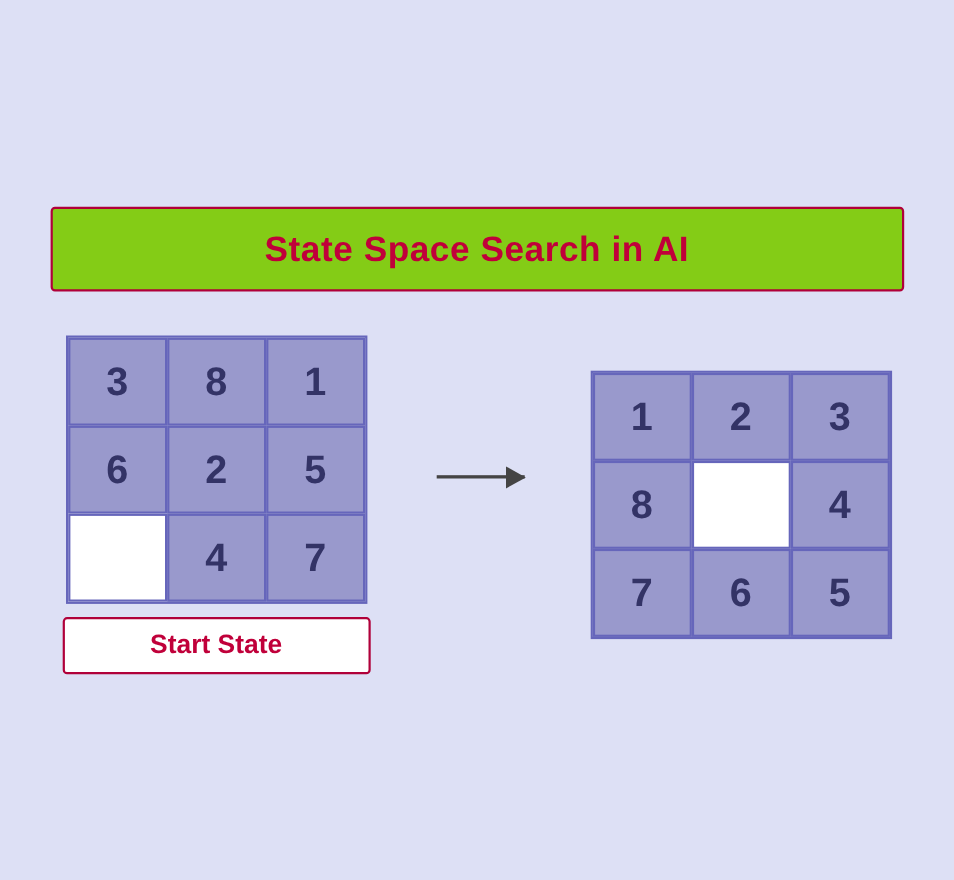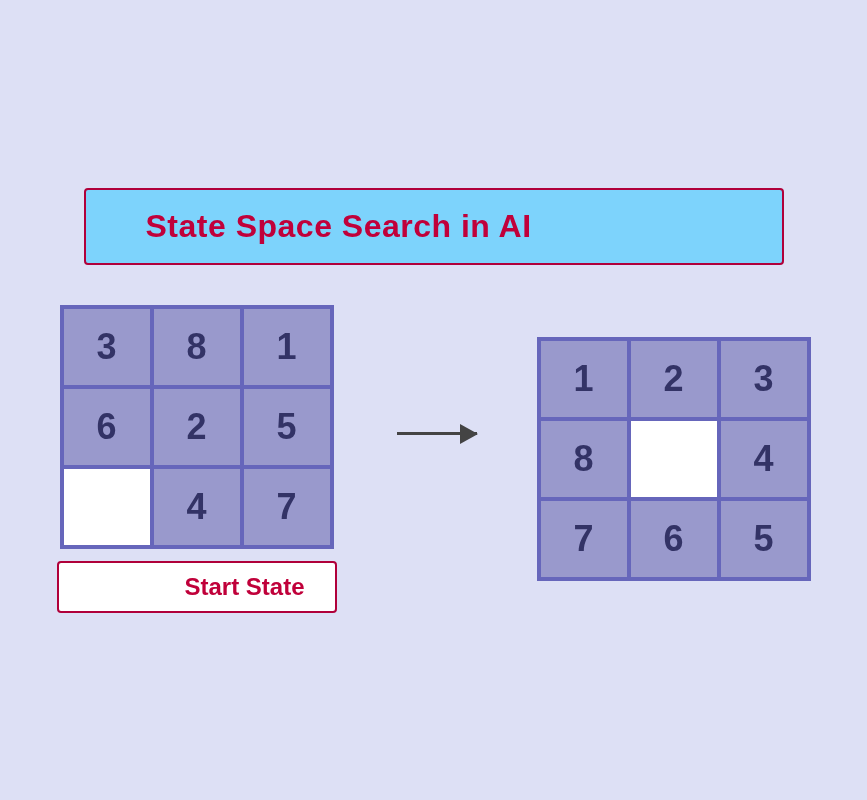--- a/index.html
+++ b/index.html
@@ -21,26 +21,26 @@
     }
 
     .main-container {
       display: flex;
       flex-direction: column;
       align-items: center;
       gap: 40px;
     }
 
     .title-box {
-      background: #7dd3fc;
+      background: #84cc16;
       border: 2px solid #b0003a;
       border-radius: 4px;
       padding: 18px 60px;
-      width: 700px;
-      text-align: left;
+      width: 776px;
+      text-align: center;
     }
 
     .title-text {
       color: #c0003a;
       font-size: 32px;
       font-weight: 900;
       letter-spacing: 0.5px;
     }
 
     .puzzles-row {
@@ -81,21 +81,21 @@
     .cell.empty {
       background-color: white;
     }
 
     .label-box {
       background: white;
       border: 2px solid #b0003a;
       border-radius: 4px;
       padding: 10px 30px;
       width: 280px;
-      text-align: right;
+      text-align: center;
     }
 
     .label-text {
       color: #c0003a;
       font-size: 24px;
       font-weight: bold;
     }
 
     .arrow-container {
       display: flex;

